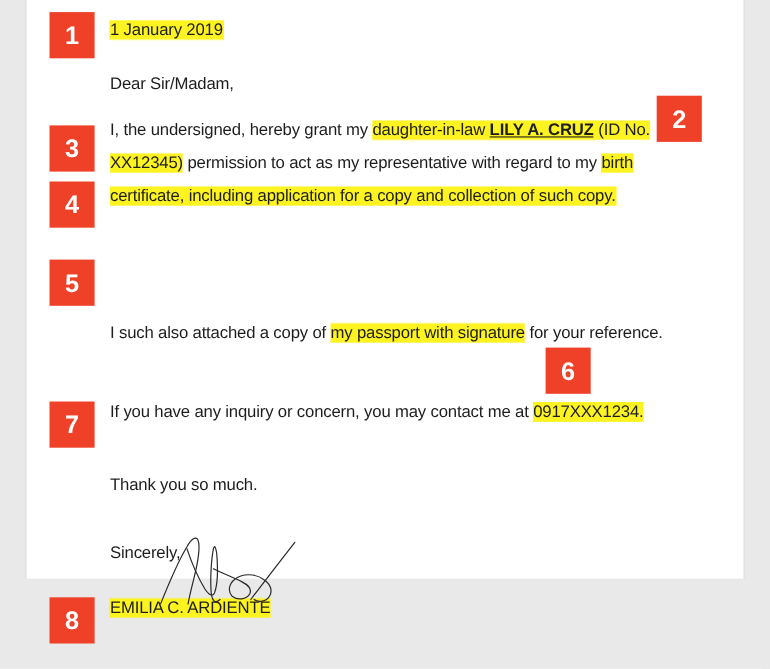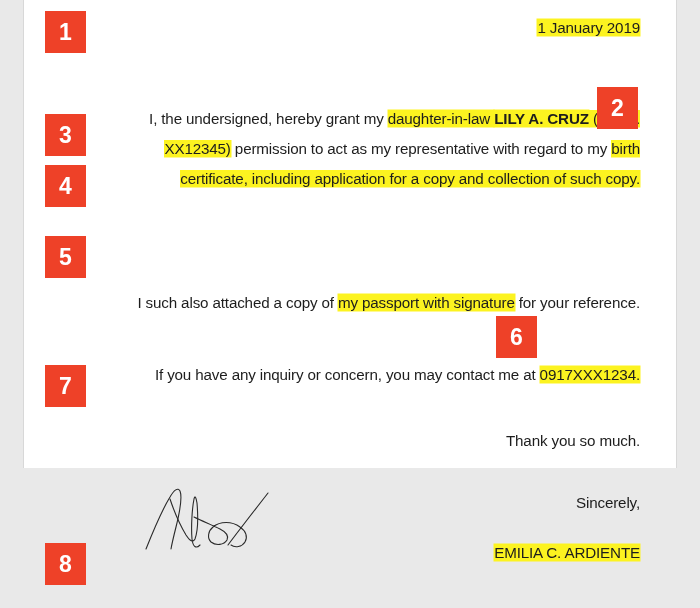--- a/index.html
+++ b/index.html
@@ -12,35 +12,35 @@
     background: #e9e9e9;
     font-family: "Liberation Sans", sans-serif;
     overflow: hidden;
   }
 
   #page {
     position: absolute;
     left: 23px;
     top: 0;
     width: 654px;
-    height: 468px;
+    height: 526px;
     background: #ffffff;
     border-left: 1px solid #d8d8d8;
     border-right: 1px solid #d8d8d8;
     box-sizing: border-box;
-    text-align: right;
   }
 
   .hl {
     background: #fcf320;
     box-shadow: 0 0 0 0.5px #fcf320;
   }
 
   .bold {
     font-weight: bold;
+    text-decoration: underline;
   }
 
   
   .blk { position: absolute; left: 76px; width: 540px;
          font-size: 15.2px; line-height: 29.8px; color: #1d1d1d;
          letter-spacing: -0.15px; }
 
   #b-date      { top: 13px;  }
   #b-salut     { top: 62px;  }
   #b-grant     { top: 104px; }
@@ -87,20 +87,21 @@
 </style>
 </head>
 <body>
 
 <div id="page">
 
   <div class="blk" id="b-date">
     <span class="hl">1 January 2019</span>
   </div>
 
+  <div class="blk" id="b-salut">Dear Sir/Madam,</div>
 
   <div class="blk" id="b-grant">
     <span>I, the undersigned, hereby grant my </span><span class="hl">daughter-in-law </span><span class="hl bold">LILY A. CRUZ</span><span class="hl"> (ID No. XX12345)</span><span> permission to act as my representative with regard to my </span><span class="hl">birth certificate, including application for a copy and collection of such copy.</span>
   </div>
 
 
   <div class="blk" id="b-passport">
     <span>I such also attached a copy of </span><span class="hl">my passport with signature</span><span> for your reference.</span>
   </div>
 

